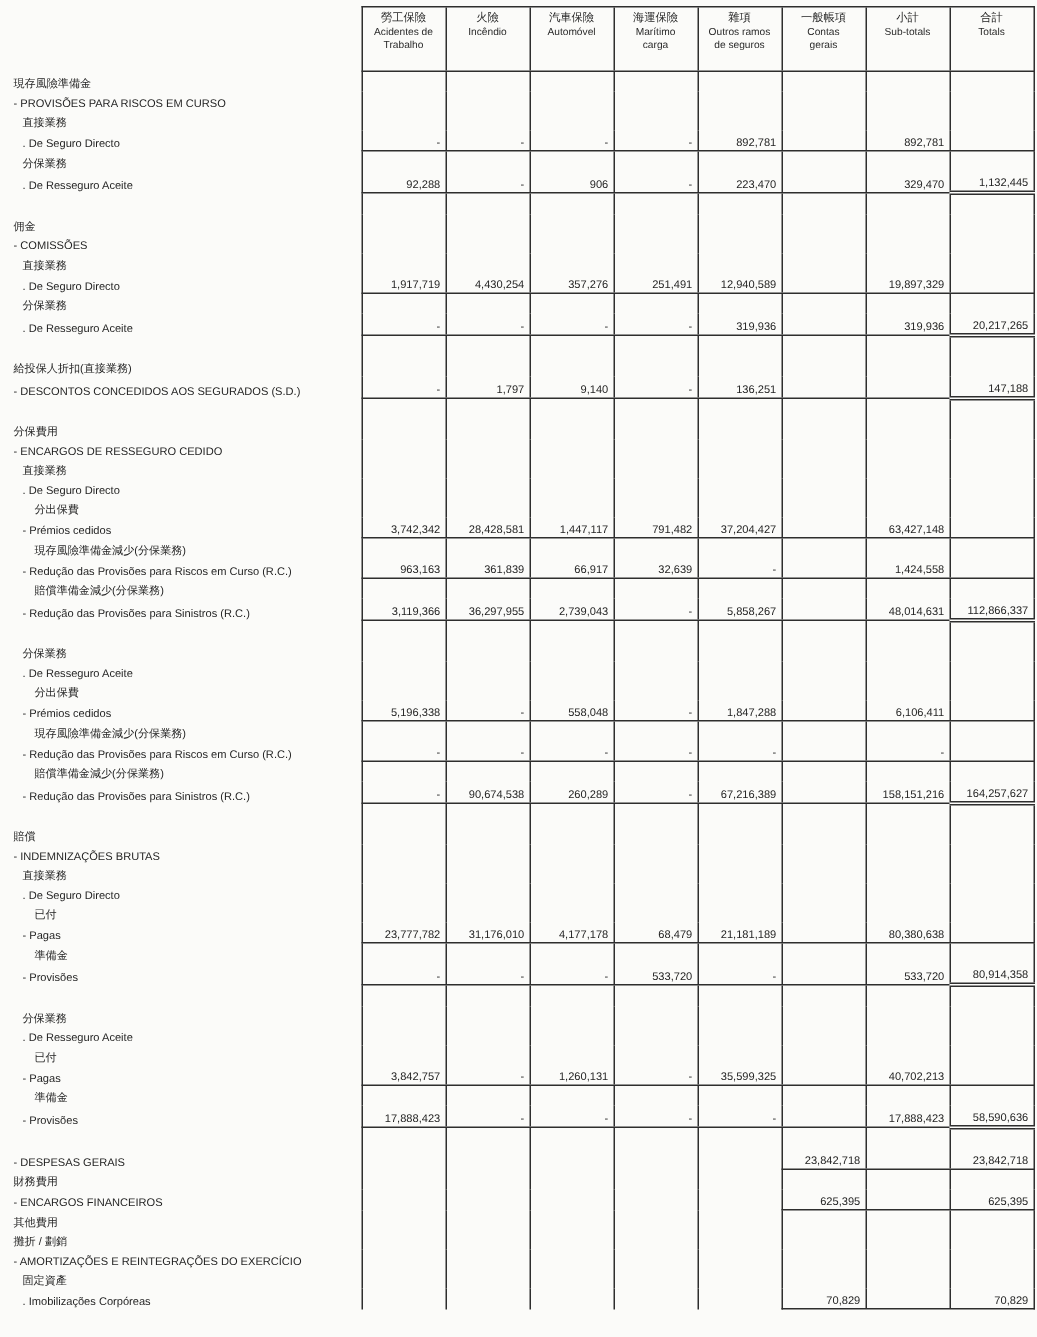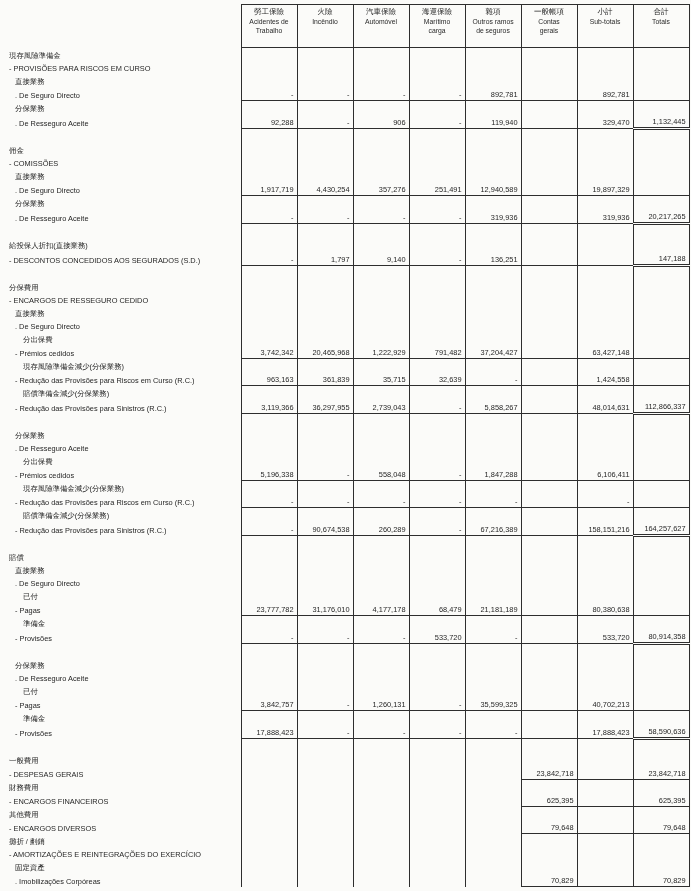--- a/index.html
+++ b/index.html
@@ -168,21 +168,21 @@
           <td class="num vl"></td>
           <td class="num vl"></td>
           <td class="num vl last"></td>
         </tr>
         <tr class="r data">
           <td class="lbl ind1">. De Resseguro Aceite</td>
           <td class="num vl cell">92,288</td>
           <td class="num vl cell">-</td>
           <td class="num vl cell">906</td>
           <td class="num vl cell">-</td>
-          <td class="num vl cell">119,940</td>
+          <td class="num vl cell">223,470</td>
           <td class="num vl cell"></td>
           <td class="num vl cell">329,470</td>
           <td class="num vl last cell dbl">1,132,445</td>
         </tr>
         <tr class="spacer">
           <td class="lbl ind0"></td>
           <td class="num vl"></td>
           <td class="num vl"></td>
           <td class="num vl"></td>
           <td class="num vl"></td>
@@ -352,22 +352,22 @@
           <td class="num vl"></td>
           <td class="num vl"></td>
           <td class="num vl"></td>
           <td class="num vl"></td>
           <td class="num vl"></td>
           <td class="num vl last"></td>
         </tr>
         <tr class="r data">
           <td class="lbl ind1">- Prémios cedidos</td>
           <td class="num vl cell">3,742,342</td>
-          <td class="num vl cell">20,465,968</td>
-          <td class="num vl cell">1,222,929</td>
+          <td class="num vl cell">28,428,581</td>
+          <td class="num vl cell">1,447,117</td>
           <td class="num vl cell">791,482</td>
           <td class="num vl cell">37,204,427</td>
           <td class="num vl cell"></td>
           <td class="num vl cell">63,427,148</td>
           <td class="num vl last cell"></td>
         </tr>
         <tr class="r label">
           <td class="lbl ind2">現存風險準備金減少(分保業務)</td>
           <td class="num vl"></td>
           <td class="num vl"></td>
@@ -375,21 +375,21 @@
           <td class="num vl"></td>
           <td class="num vl"></td>
           <td class="num vl"></td>
           <td class="num vl"></td>
           <td class="num vl last"></td>
         </tr>
         <tr class="r data">
           <td class="lbl ind1">- Redução das Provisões para Riscos em Curso (R.C.)</td>
           <td class="num vl cell">963,163</td>
           <td class="num vl cell">361,839</td>
-          <td class="num vl cell">35,715</td>
+          <td class="num vl cell">66,917</td>
           <td class="num vl cell">32,639</td>
           <td class="num vl cell">-</td>
           <td class="num vl cell"></td>
           <td class="num vl cell">1,424,558</td>
           <td class="num vl last cell"></td>
         </tr>
         <tr class="r label">
           <td class="lbl ind2">賠償準備金減少(分保業務)</td>
           <td class="num vl"></td>
           <td class="num vl"></td>
@@ -516,20 +516,31 @@
           <td class="num vl"></td>
           <td class="num vl"></td>
           <td class="num vl"></td>
           <td class="num vl"></td>
           <td class="num vl"></td>
           <td class="num vl"></td>
           <td class="num vl last"></td>
         </tr>
         <tr class="r label">
           <td class="lbl ind0">賠償</td>
+          <td class="num vl"></td>
+          <td class="num vl"></td>
+          <td class="num vl"></td>
+          <td class="num vl"></td>
+          <td class="num vl"></td>
+          <td class="num vl"></td>
+          <td class="num vl"></td>
+          <td class="num vl last"></td>
+        </tr>
+        <tr class="r label">
+          <td class="lbl ind0">- INDEMNIZAÇÕES BRUTAS</td>
           <td class="num vl"></td>
           <td class="num vl"></td>
           <td class="num vl"></td>
           <td class="num vl"></td>
           <td class="num vl"></td>
           <td class="num vl"></td>
           <td class="num vl"></td>
           <td class="num vl last"></td>
         </tr>
         <tr class="r label">
@@ -679,31 +690,20 @@
           <td class="lbl ind0"></td>
           <td class="num vl"></td>
           <td class="num vl"></td>
           <td class="num vl"></td>
           <td class="num vl"></td>
           <td class="num vl"></td>
           <td class="num vl"></td>
           <td class="num vl"></td>
           <td class="num vl last"></td>
         </tr>
-        <tr class="r label">
-          <td class="lbl ind0">一般費用</td>
-          <td class="num vl"></td>
-          <td class="num vl"></td>
-          <td class="num vl"></td>
-          <td class="num vl"></td>
-          <td class="num vl"></td>
-          <td class="num vl"></td>
-          <td class="num vl"></td>
-          <td class="num vl last"></td>
-        </tr>
         <tr class="r data">
           <td class="lbl ind0">- DESPESAS GERAIS</td>
           <td class="num vl"></td>
           <td class="num vl"></td>
           <td class="num vl"></td>
           <td class="num vl"></td>
           <td class="num vl"></td>
           <td class="num vl cell">23,842,718</td>
           <td class="num vl cell"></td>
           <td class="num vl last cell">23,842,718</td>
@@ -733,31 +733,20 @@
         <tr class="r label">
           <td class="lbl ind0">其他費用</td>
           <td class="num vl"></td>
           <td class="num vl"></td>
           <td class="num vl"></td>
           <td class="num vl"></td>
           <td class="num vl"></td>
           <td class="num vl"></td>
           <td class="num vl"></td>
           <td class="num vl last"></td>
-        </tr>
-        <tr class="r data">
-          <td class="lbl ind0">- ENCARGOS DIVERSOS</td>
-          <td class="num vl"></td>
-          <td class="num vl"></td>
-          <td class="num vl"></td>
-          <td class="num vl"></td>
-          <td class="num vl"></td>
-          <td class="num vl cell">79,648</td>
-          <td class="num vl cell"></td>
-          <td class="num vl last cell">79,648</td>
         </tr>
         <tr class="r label">
           <td class="lbl ind0">攤折 / 劃銷</td>
           <td class="num vl"></td>
           <td class="num vl"></td>
           <td class="num vl"></td>
           <td class="num vl"></td>
           <td class="num vl"></td>
           <td class="num vl"></td>
           <td class="num vl"></td>

